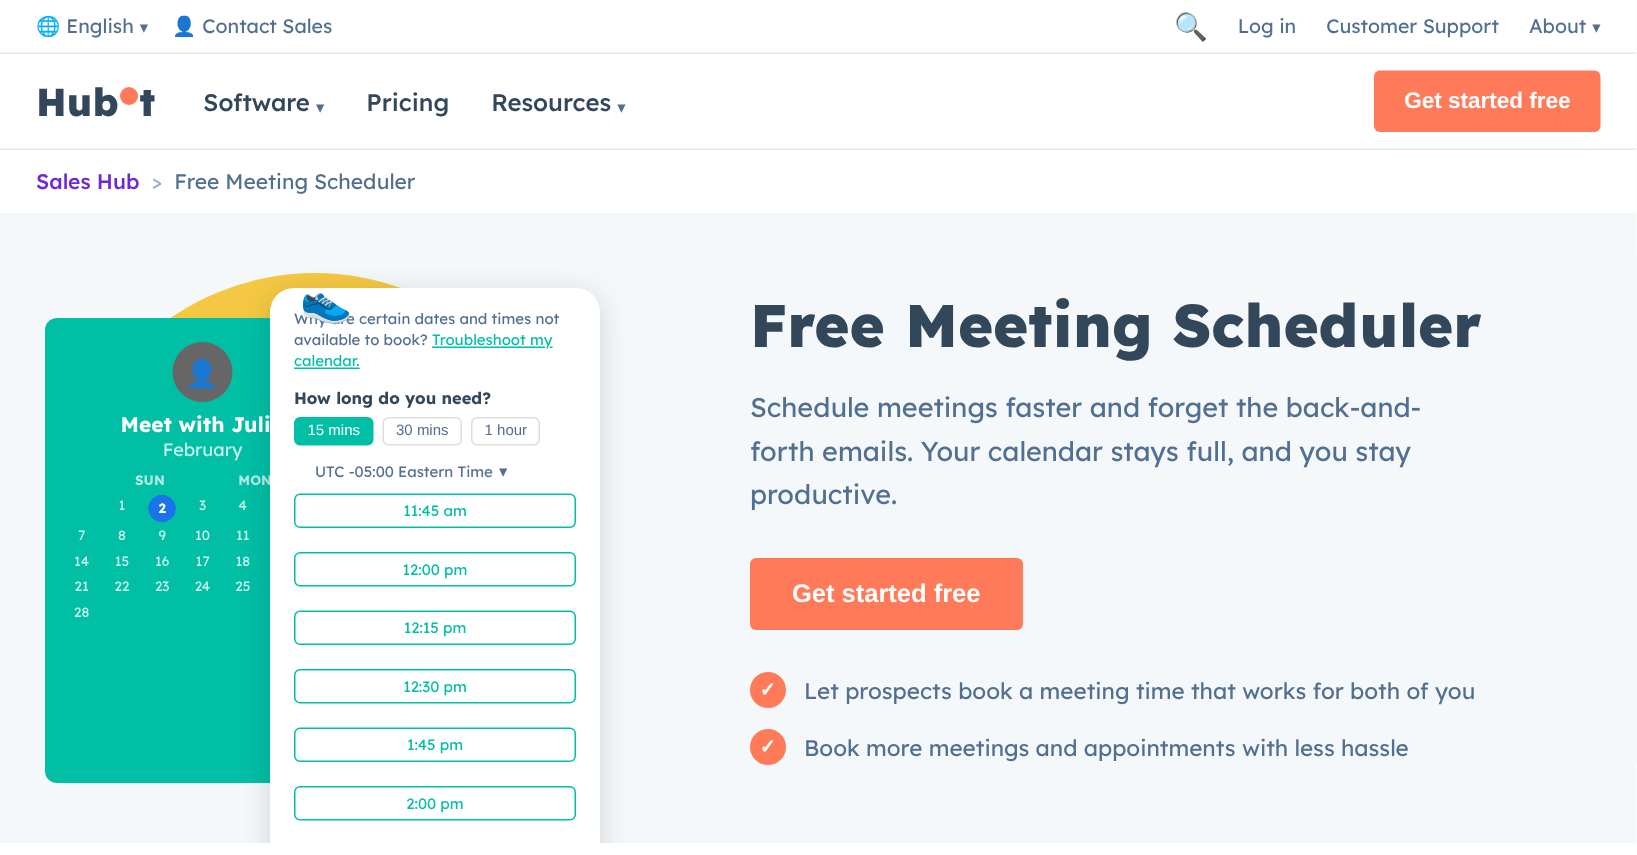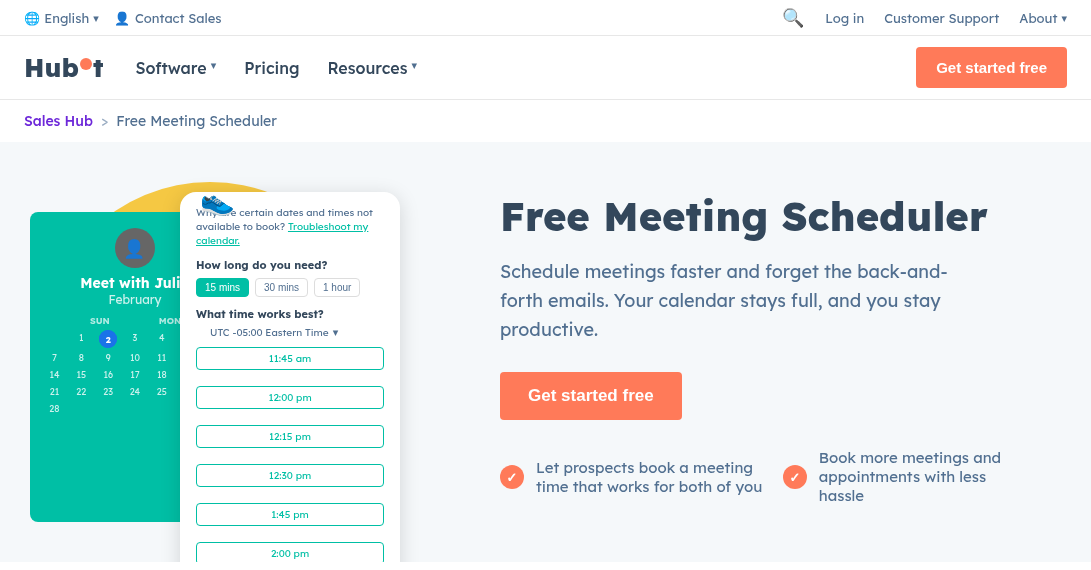--- a/index.html
+++ b/index.html
@@ -40,21 +40,21 @@
     }
     .nav-left { display: flex; align-items: center; gap: 32px; }
     .nav-links { display: flex; align-items: center; gap: 28px; }
     .nav-link {
       font-size: 16px;
       font-weight: 500;
       color: #33475b;
       text-decoration: none;
       cursor: pointer;
       display: flex;
-      align-items: flex-start;
+      align-items: flex-end;
       gap: 4px;
     }
 
     
     .hubspot-logo {
       display: flex;
       align-items: center;
       font-size: 26px;
       font-weight: 800;
       color: #33475b;
@@ -324,21 +324,21 @@
       font-size: 17px;
       font-weight: 600;
       cursor: pointer;
       margin-bottom: 28px;
       display: inline-block;
     }
 
     
     .feature-list {
       display: flex;
-      flex-direction: row;
+      flex-direction: column;
       gap: 14px;
     }
     .feature-item {
       display: flex;
       align-items: center;
       gap: 12px;
     }
     .feature-check {
       width: 24px;
       height: 24px;
@@ -492,21 +492,20 @@
       <div class="time-panel-notice">
         <span>Why are certain dates and times not available to book?</span>
         <a href="#" style="color:#00bfa5;font-size:10px;">Troubleshoot my calendar.</a>
       </div>
       <div class="time-panel-label">How long do you need?</div>
       <div class="duration-options">
         <button class="duration-btn active">15 mins</button>
         <button class="duration-btn">30 mins</button>
         <button class="duration-btn">1 hour</button>
       </div>
-      <div class="timezone-label">What time works best?</div>
       <div class="timezone-select">
         <span>UTC -05:00 Eastern Time</span>
         <span class="chevron">▾</span>
       </div>
       <div class="time-slots" id="time-slots">
           <div class="time-slot">11:45 am</div>
           <div class="time-slot">12:00 pm</div>
           <div class="time-slot">12:15 pm</div>
           <div class="time-slot">12:30 pm</div>
           <div class="time-slot">1:45 pm</div>

